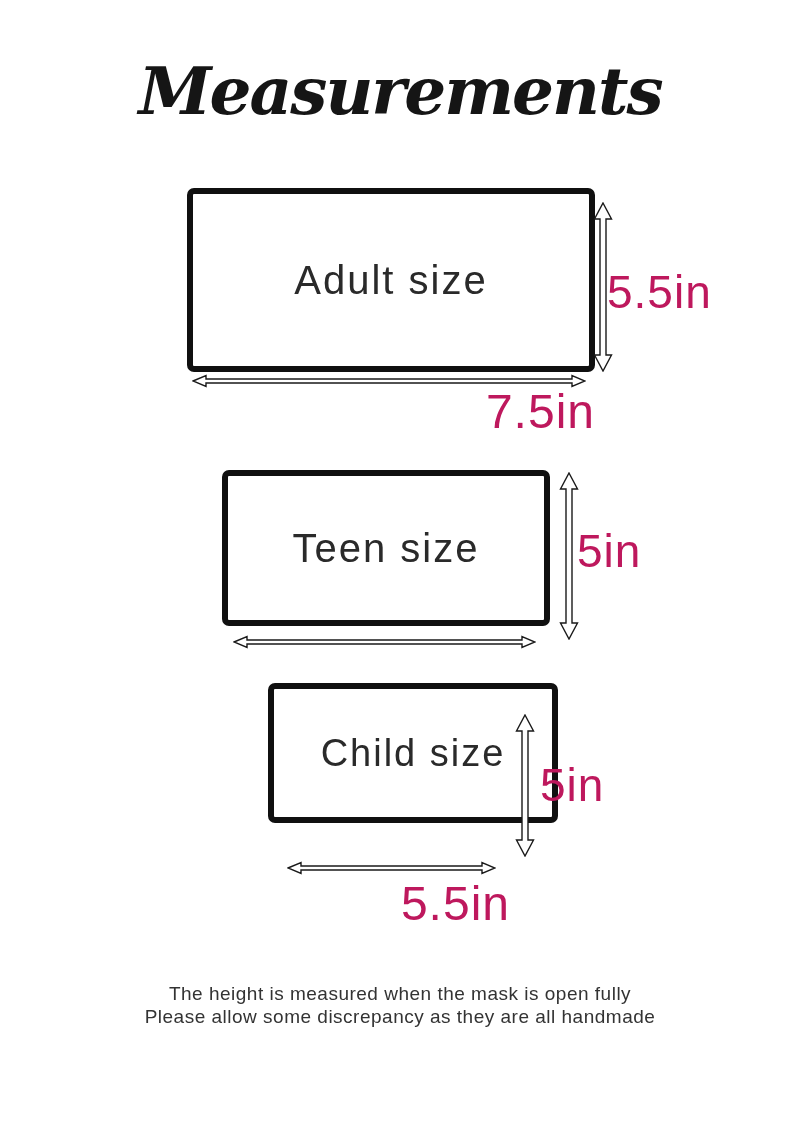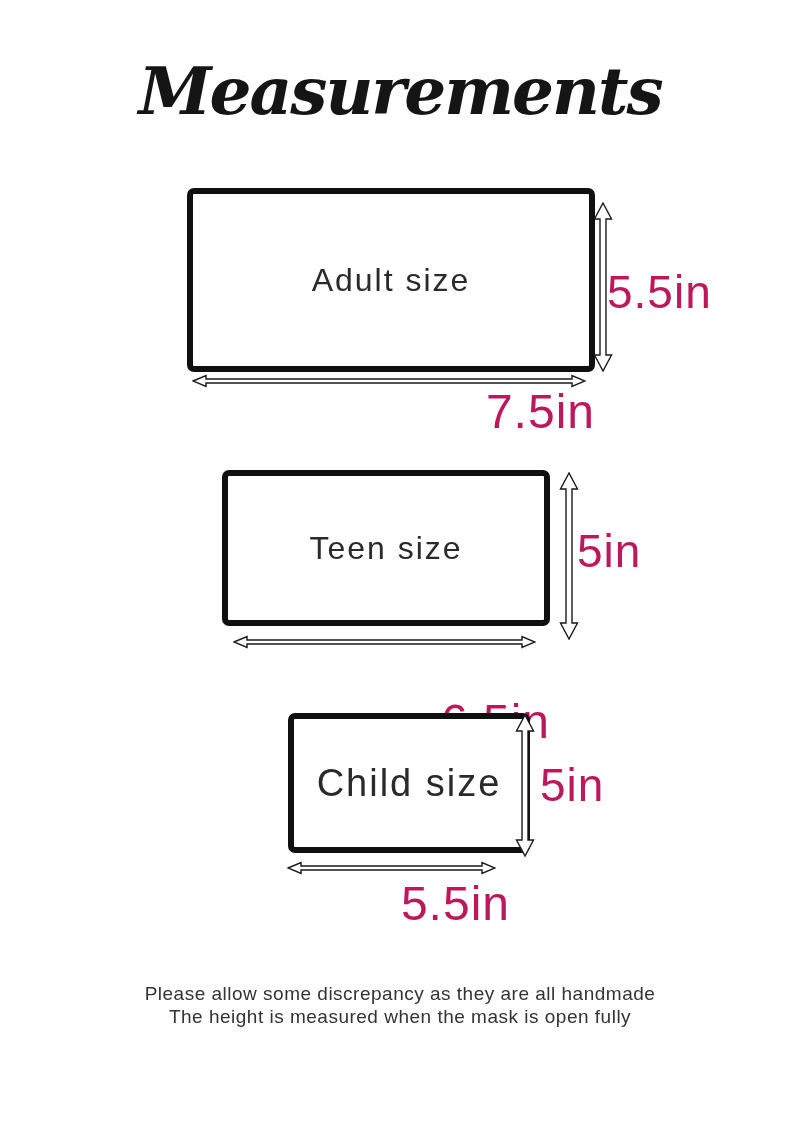--- a/index.html
+++ b/index.html
@@ -29,23 +29,23 @@
     position: absolute;
     border: 6px solid #101010;
     border-radius: 7px;
     background: #ffffff;
     display: flex;
     align-items: center;
     justify-content: center;
   }
   .size-rect.adult { left: 187px; top: 188px; width: 408px; height: 184px; }
   .size-rect.teen  { left: 222px; top: 470px; width: 328px; height: 156px; align-items: center; }
-  .size-rect.child { left: 268px; top: 713px; width: 242px; height: 140px; margin-left: 20px; }
+  .size-rect.child { left: 268px; top: 683px; width: 290px; height: 140px; }
   .size-name {
-    font-size: 32px;
+    font-size: 40px;
     letter-spacing: 2px;
     color: #2a2a2a;
     white-space: nowrap;
   }
   .size-rect.child .size-name { font-size: 38px; }
   .arrow { position: absolute; }
   .arrow polygon {
     fill: #ffffff;
     stroke: #1a1a1a;
     stroke-width: 1.4;
@@ -114,17 +114,17 @@
   <svg class="arrow" style="left:514px; top:714px;" width="22" height="143">
     <polygon points="11,1 19.5,17 14,17 14,126 19.5,126 11,142 2.5,126 8,126 8,17 2.5,17"></polygon>
   </svg>
   <div class="dim-label height child-h">5in</div>
   <svg class="arrow" style="left:287px; top:860px;" width="209" height="16">
     <polygon points="1,8 14,2.5 14,6 195,6 195,2.5 208,8 195,13.5 195,10 14,10 14,13.5"></polygon>
   </svg>
   <div class="dim-label width child-w">5.5in</div>
 
   <div class="footer">
+    <div>The height is measured when the mask is open fully</div>
     <div>Please allow some discrepancy as they are all handmade</div>
-    <div>The height is measured when the mask is open fully</div>
   </div>
 
 </div>
 
 </body></html>

